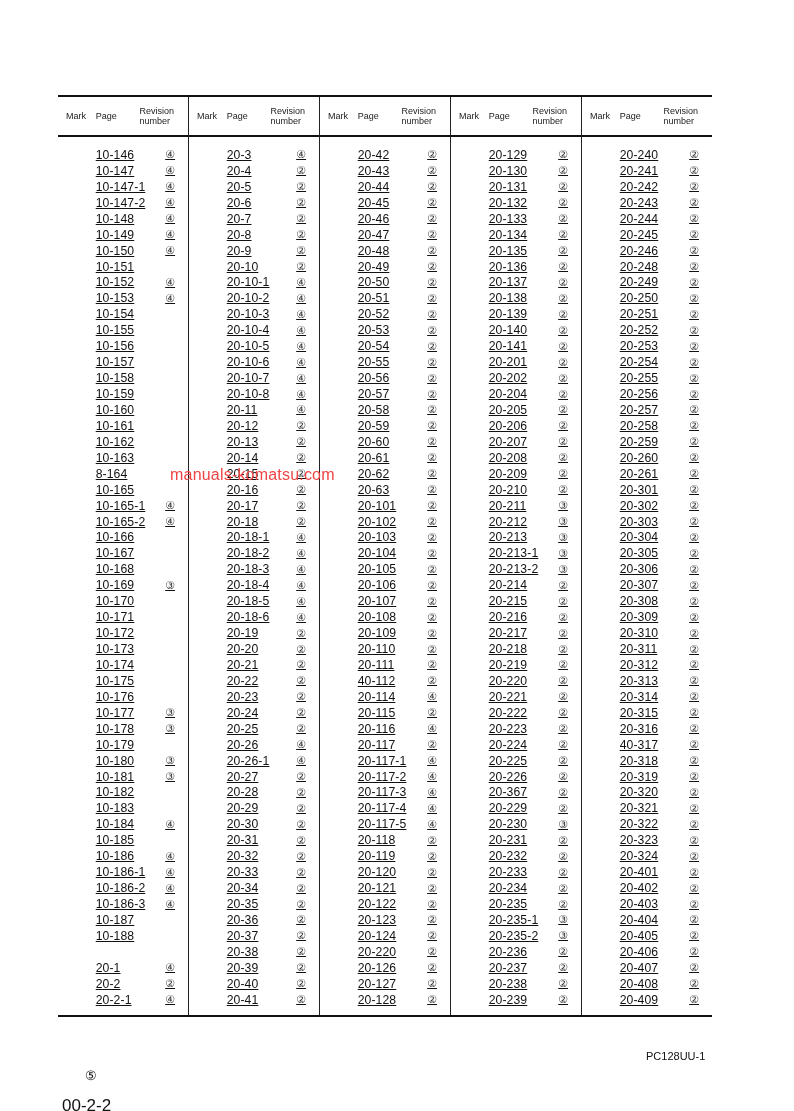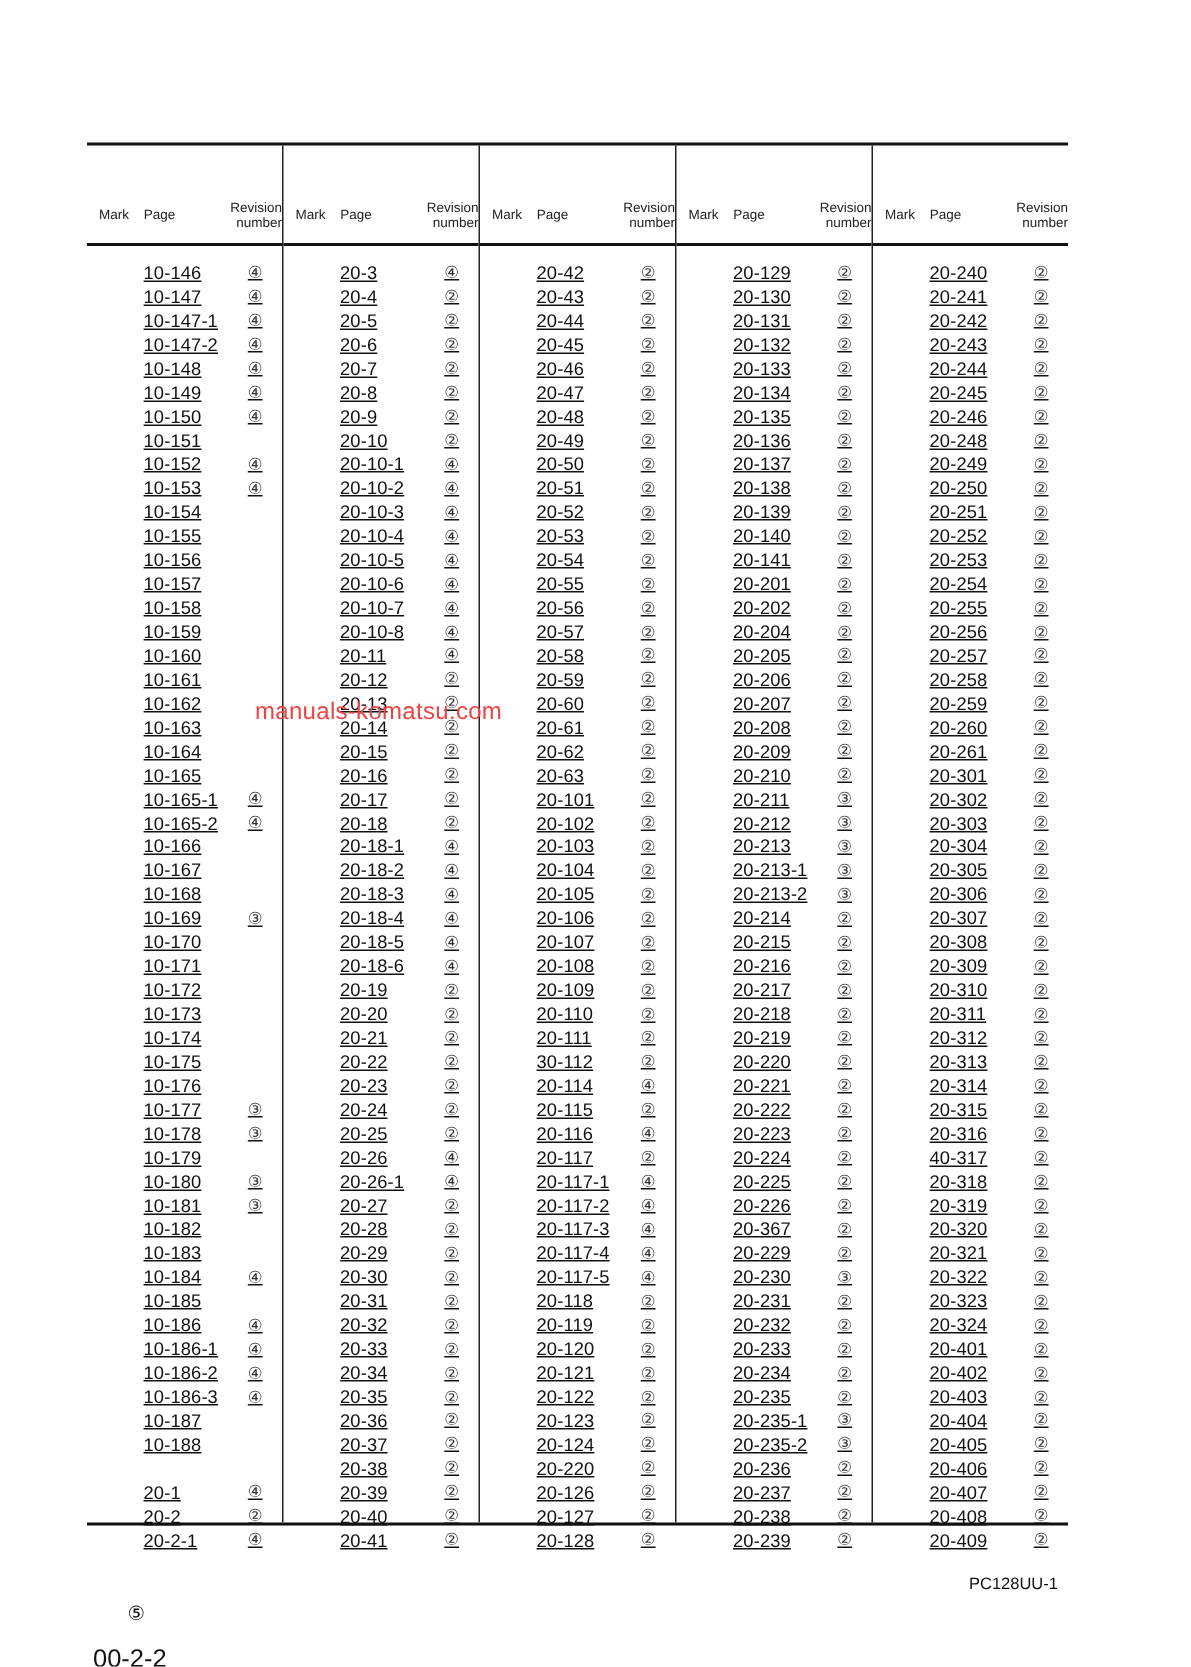--- a/index.html
+++ b/index.html
@@ -12,25 +12,25 @@
       border-top: 2px solid #111; border-bottom: 2px solid #111;
       display: flex;
     }
     .col {
       position: relative; width: 131px; height: 100%;
       border-right: 1px solid #222; box-sizing: border-box;
     }
     .col:last-child { border-right: none; width: 130px; }
     .col-head {
       height: 40px; border-bottom: 2px solid #111; display: flex; align-items: center;
-      font-size: 9px; color: #222; box-sizing: border-box; margin-top: 27px;
+      font-size: 9px; color: #222; box-sizing: border-box;
     }
     .h-mark { width: 38px; padding-left: 8px; box-sizing: border-box; }
     .h-page { width: 44px; text-align: left; }
-    .h-rev { width: 49px; text-align: right; line-height: 10px; }
+    .h-rev { width: 49px; text-align: left; line-height: 10px; }
     .rows { padding-top: 10px; text-decoration: underline; }
     .row { display: flex; height: 15.95px; align-items: center; font-size: 12.2px; }
     .c-mark { width: 38px; }
     .c-page { width: 70px; padding-left: 0; white-space: nowrap; letter-spacing: 0.1px; }
     .c-rev { width: 23px; font-size: 11px; color: #333; text-align: left; }
     .footer-left { position: absolute; left: 62px; top: 1096px; font-size: 17px; color: #111; }
     .footer-left-rev { position: absolute; left: 85px; top: 1068px; font-size: 13px; color: #111; }
     .footer-right { position: absolute; left: 646px; top: 1050px; font-size: 11px; color: #111; }
     .watermark {
       position: absolute; left: 170px; top: 466px; font-size: 16px; color: #ef4444;
@@ -143,21 +143,21 @@
           <div class="c-page">10-162</div>
           <div class="c-rev"></div>
         </div>
         <div class="row">
           <div class="c-mark"></div>
           <div class="c-page">10-163</div>
           <div class="c-rev"></div>
         </div>
         <div class="row">
           <div class="c-mark"></div>
-          <div class="c-page">10-164</div>
+          <div class="c-page">8-164</div>
           <div class="c-rev"></div>
         </div>
         <div class="row">
           <div class="c-mark"></div>
           <div class="c-page">10-165</div>
           <div class="c-rev"></div>
         </div>
         <div class="row">
           <div class="c-mark"></div>
           <div class="c-page">10-165-1</div>
@@ -766,21 +766,21 @@
           <div class="c-page">20-110</div>
           <div class="c-rev">②</div>
         </div>
         <div class="row">
           <div class="c-mark"></div>
           <div class="c-page">20-111</div>
           <div class="c-rev">②</div>
         </div>
         <div class="row">
           <div class="c-mark"></div>
-          <div class="c-page">30-112</div>
+          <div class="c-page">40-112</div>
           <div class="c-rev">②</div>
         </div>
         <div class="row">
           <div class="c-mark"></div>
           <div class="c-page">20-114</div>
           <div class="c-rev">④</div>
         </div>
         <div class="row">
           <div class="c-mark"></div>
           <div class="c-page">20-115</div>

